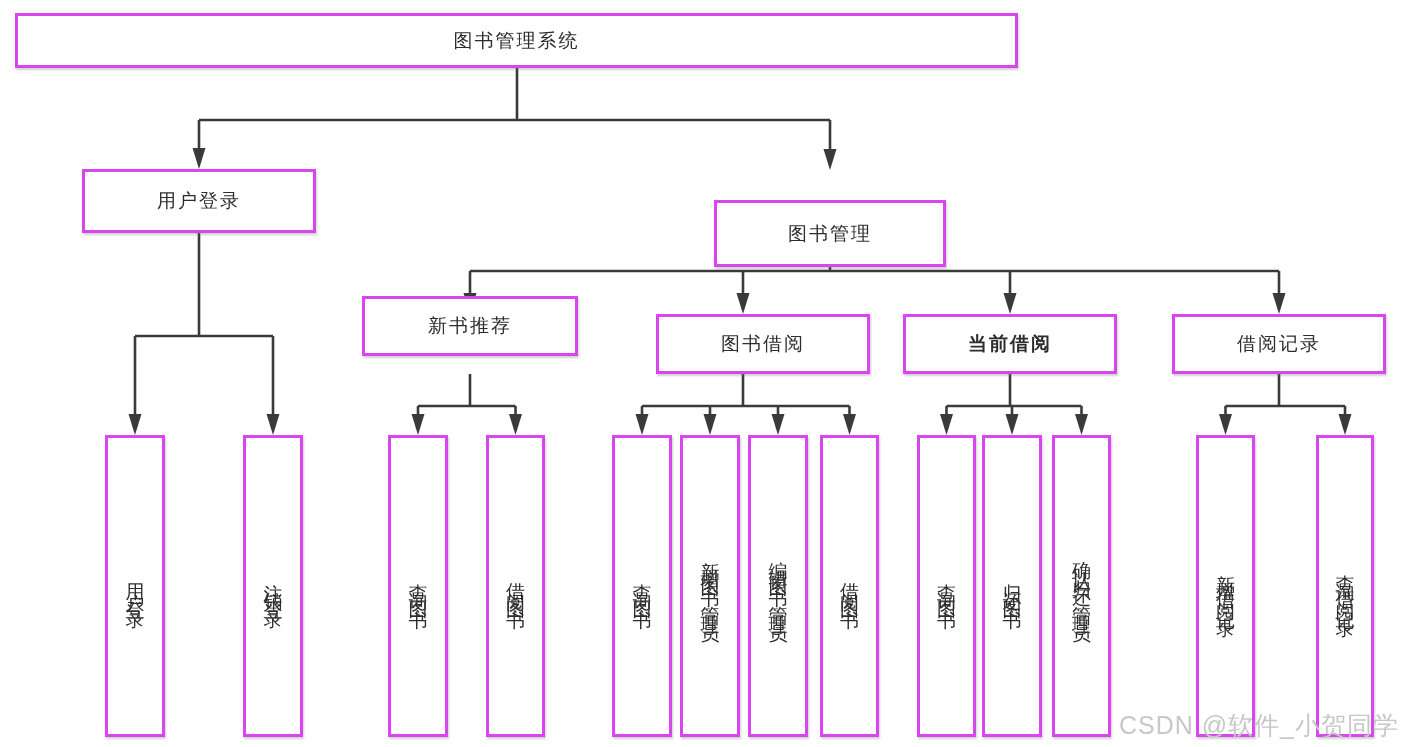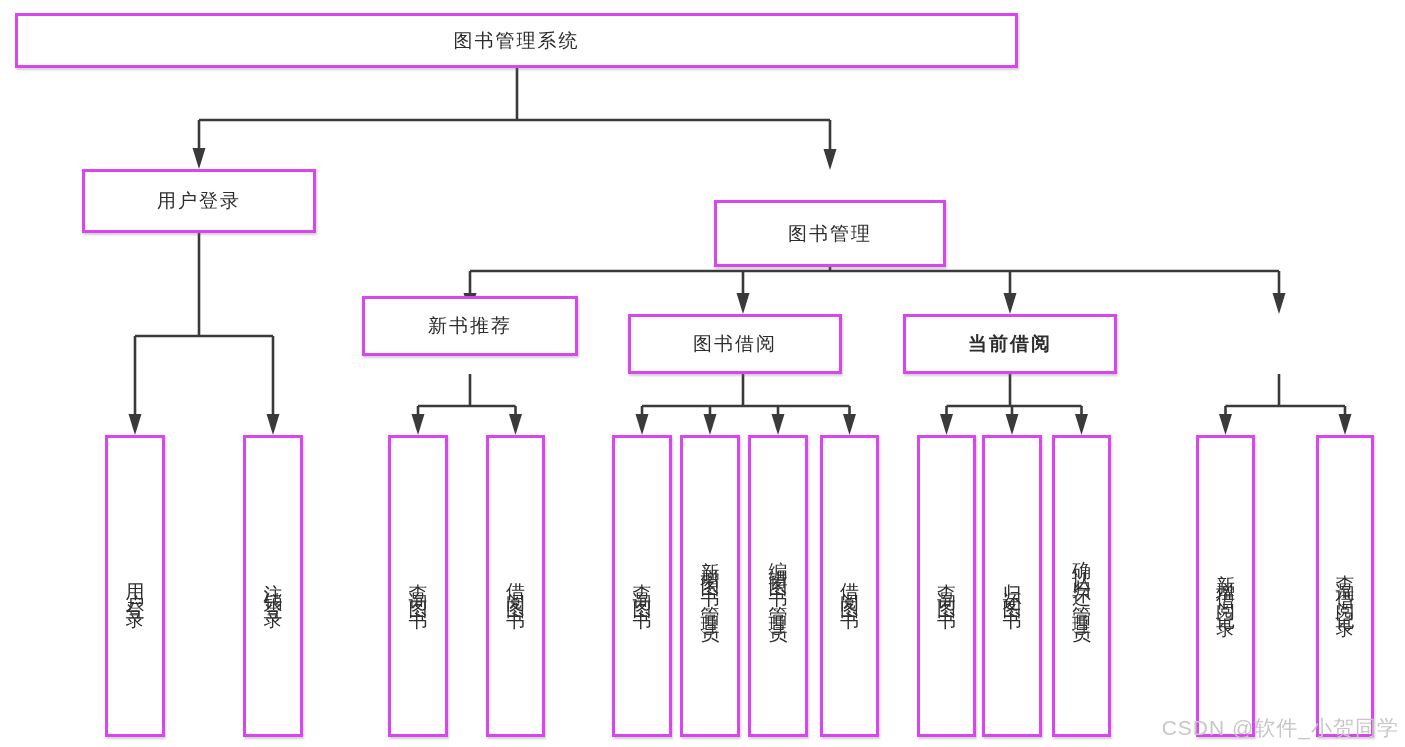--- a/index.html
+++ b/index.html
@@ -43,21 +43,21 @@
     text-orientation: mixed;
     font-size: 19px;
     letter-spacing: 9px;
     white-space: nowrap;
   }
   
   .pos-root          { left: 15px;   top: 13px;  width: 1003px; height: 55px; }
   .pos-userLogin     { left: 82px;   top: 169px; width: 234px;  height: 64px; }
   .pos-bookMgmt      { left: 714px;  top: 170px; width: 232px;  height: 67px; margin-top: 30px; }
   .pos-newBookRec    { left: 362px;  top: 296px; width: 216px;  height: 60px; }
-  .pos-bookBorrow    { left: 628px;  top: 314px; width: 214px;  height: 60px; }
+  .pos-bookBorrow    { left: 656px;  top: 314px; width: 214px;  height: 60px; }
   .pos-currentBorrow { left: 903px;  top: 314px; width: 214px;  height: 60px; font-weight: bold; }
   .pos-borrowRecords { left: 1172px; top: 314px; width: 214px;  height: 60px; }
   .leaf              { top: 435px; height: 302px; }
   .pos-leafLogin       { left: 105px;  width: 60px; }
   .pos-leafLogout      { left: 243px;  width: 60px; }
   .pos-leafQuery1      { left: 388px;  width: 60px; }
   .pos-leafBorrow1     { left: 486px;  width: 59px; }
   .pos-leafQuery2      { left: 612px;  width: 60px; }
   .pos-leafAdd         { left: 680px;  width: 60px; }
   .pos-leafEdit        { left: 748px;  width: 60px; }
@@ -65,21 +65,21 @@
   .pos-leafQuery3      { left: 917px;  width: 59px; }
   .pos-leafReturn      { left: 982px;  width: 60px; }
   .pos-leafConfirm     { left: 1052px; width: 59px; }
   .pos-leafAddRecord   { left: 1196px; width: 59px; }
   .pos-leafQueryRecord { left: 1316px; width: 58px; }
 
   #watermark {
     position: absolute;
     right: 6px;
     bottom: 5px;
-    font-size: 21px;
+    font-size: 25px;
     color: #c7c7c7;
     letter-spacing: 1px;
     z-index: 5;
     white-space: nowrap;
   }
 </style>
 </head>
 <body>
 
 <div id="stage">
@@ -140,20 +140,21 @@
     </svg>
 
   <div class="box h-box pos-root">图书管理系统</div>
 
   <div class="box h-box pos-userLogin">用户登录</div>
   <div class="box h-box pos-bookMgmt">图书管理</div>
 
   <div class="box h-box pos-newBookRec">新书推荐</div>
   <div class="box h-box pos-bookBorrow">图书借阅</div>
   <div class="box h-box pos-currentBorrow">当前借阅</div>
+  <div class="box h-box pos-borrowRecords">借阅记录</div>
 
   <div class="box v-box leaf pos-leafLogin">
       <span>用户登录</span>
     </div>
   <div class="box v-box leaf pos-leafLogout">
       <span>注销登录</span>
     </div>
   <div class="box v-box leaf pos-leafQuery1">
       <span>查询图书</span>
     </div>

